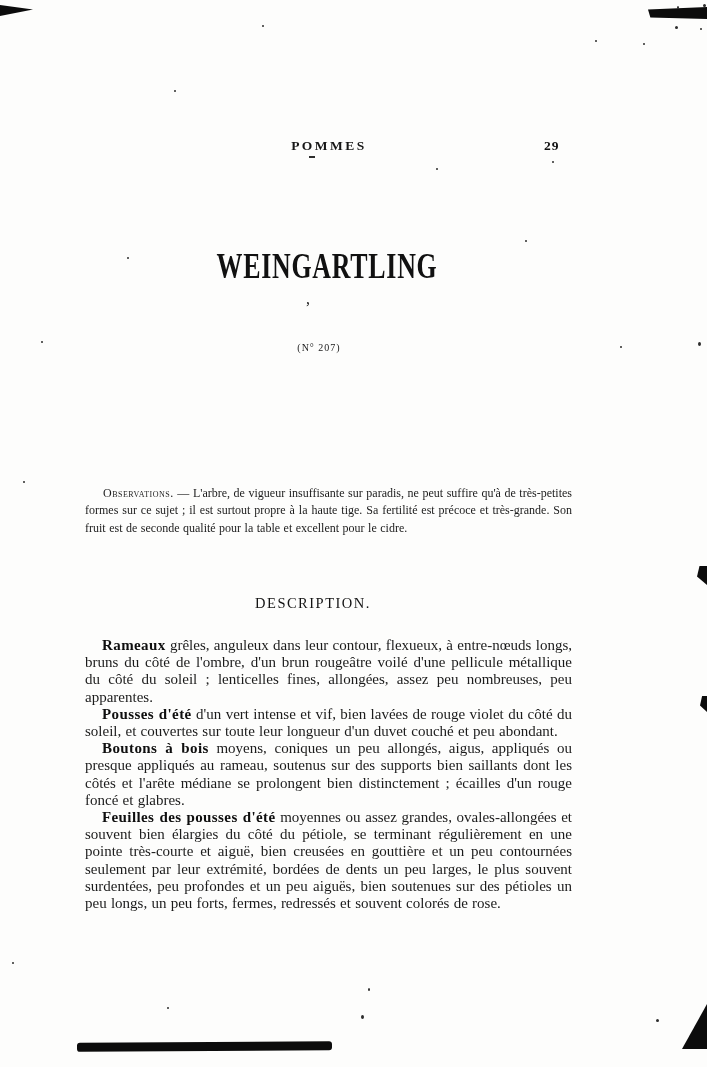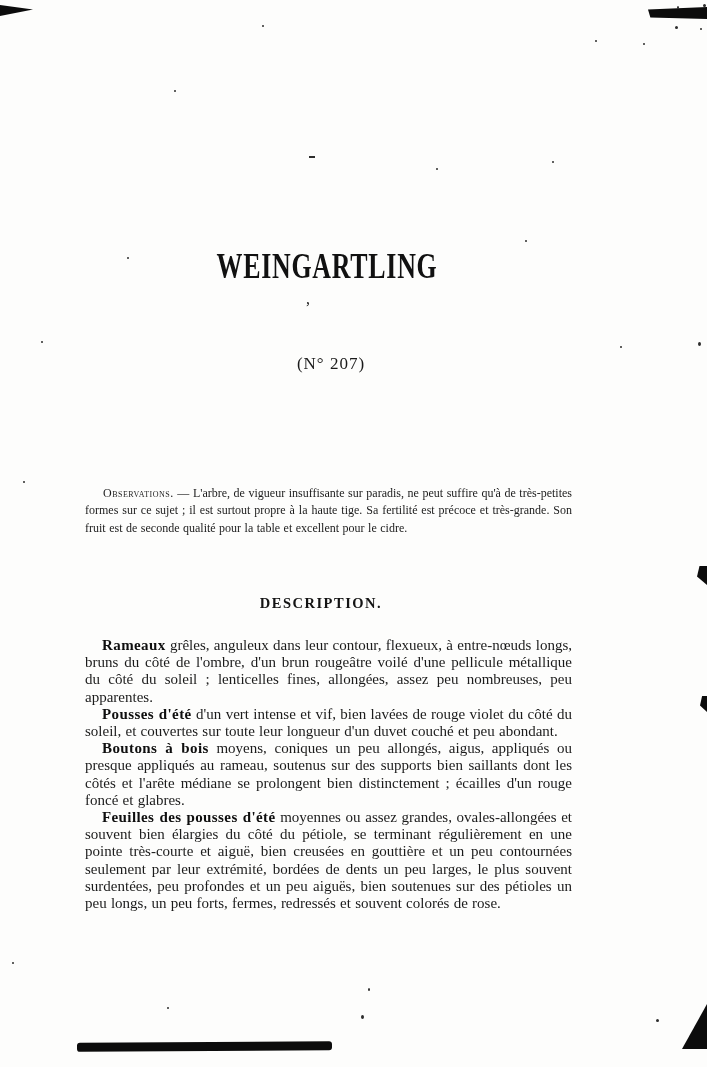--- a/index.html
+++ b/index.html
@@ -27,44 +27,44 @@
   .variety-title{
     position:absolute;top:247px;left:0;width:654px;margin:0;
     text-align:center;
     font-size:35px;font-weight:bold;letter-spacing:1px;color:#111;
     transform:scaleX(0.74);
   }
   .title-comma{
     position:absolute;top:290px;left:306px;font-size:16px;color:#222;
   }
   .number-line{
-    position:absolute;top:338px;left:85px;width:460px;margin:16px;
-    text-align:center;font-size:17px;letter-spacing:1px;color:#1a1a1a;
+    position:absolute;top:338px;left:85px;width:460px;margin:4px;
+    text-align:center;font-size:10px;letter-spacing:1px;color:#1a1a1a;
   }
   
   .citation{
     position:absolute;top:419px;left:99px;margin:0;
     font-size:14.5px;color:#1c1c1c;white-space:nowrap;
   }
   .citation .work{font-style:italic;letter-spacing:0.2px;}
   .citation .author{
     font-style:normal;font-variant:small-caps;letter-spacing:0.6px;
     margin-left:5px;color:#141414;
   }
   
   .observations{
     position:absolute;top:485px;left:85px;width:487px;margin:0;
     font-size:12px;line-height:17.4px;text-align:justify;
     text-indent:18px;word-spacing:0.5px;color:#1b1b1b;
   }
   .smallcaps{font-variant:small-caps;letter-spacing:0.5px;}
   
   .description-heading{
-    position:absolute;top:595px;left:83px;width:476px;margin:0;
-    text-align:center;font-size:14.5px;font-weight:bold;
+    position:absolute;top:595px;left:75px;width:476px;margin:0;
+    text-align:center;font-size:14.5px;font-weight:normal;
     letter-spacing:1.5px;color:#141414;
   }
   
   .body-text{
     position:absolute;top:637px;left:85px;width:487px;
     font-size:15px;line-height:17.2px;text-align:justify;
     word-spacing:0.5px;color:#1b1b1b;
   }
   .body-text p{margin:0;text-indent:17px;}
   .body-text b{letter-spacing:0.4px;color:#0e0e0e;}
@@ -83,20 +83,24 @@
   .mark-bottom-bar{left:77px;top:1042px;width:255px;height:9px;
     border-radius:3px;transform:rotate(-0.4deg);}
   .dash-under-head{left:309px;top:156px;width:6px;height:2px;background:#333;}
   .speck{position:absolute;background:#2d2d2d;border-radius:50%;}
 </style>
 </head>
 <body>
 
 <div class="page">
 
+  <div class="running-head">
+    <span class="head-title">POMMES</span>
+    <span class="page-number">29</span>
+  </div>
 
   <h1 class="variety-title">WEINGARTLING</h1>
   <span class="title-comma">,</span>
 
   <p class="number-line">(N° 207)</p>
 
 
   <p class="observations"><span class="smallcaps">Observations.</span><span> — </span><span>L'arbre, de vigueur insuffisante sur paradis, ne peut suffire qu'à de très-petites formes sur ce sujet ; il est surtout propre à la haute tige. Sa fertilité est précoce et très-grande. Son fruit est de seconde qualité pour la table et excellent pour le cidre.</span></p>
 
   <h2 class="description-heading">DESCRIPTION.</h2>

